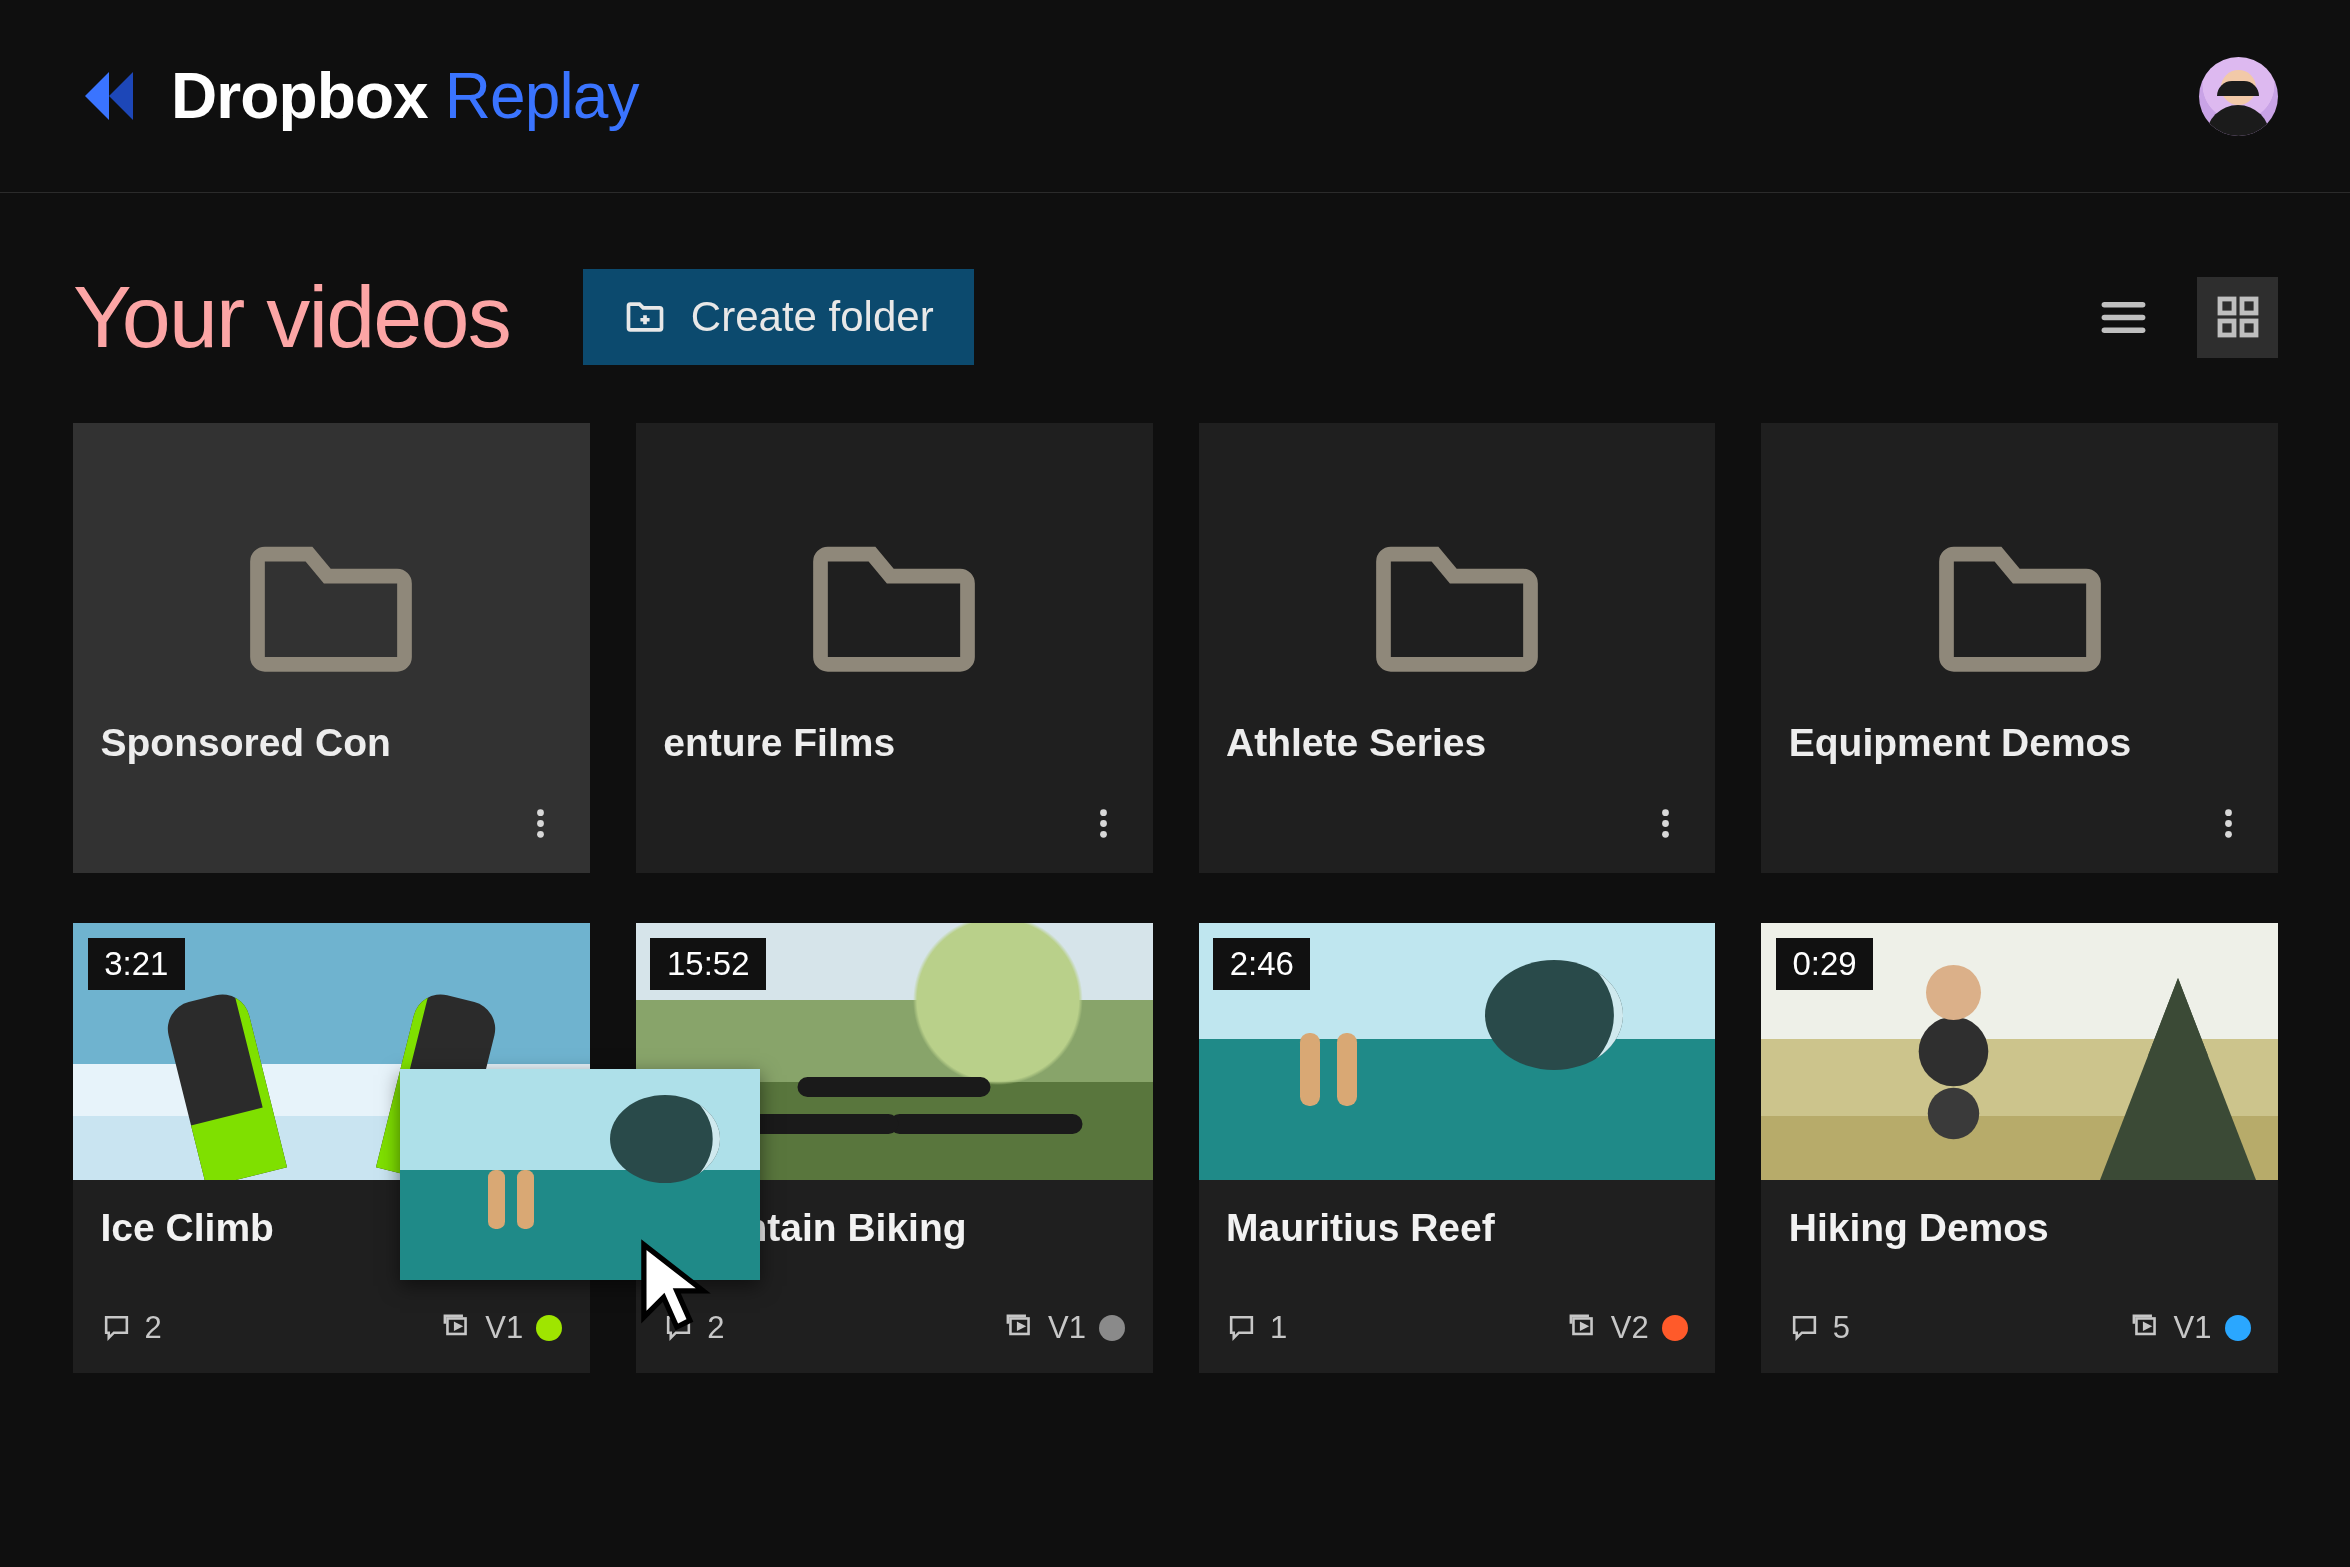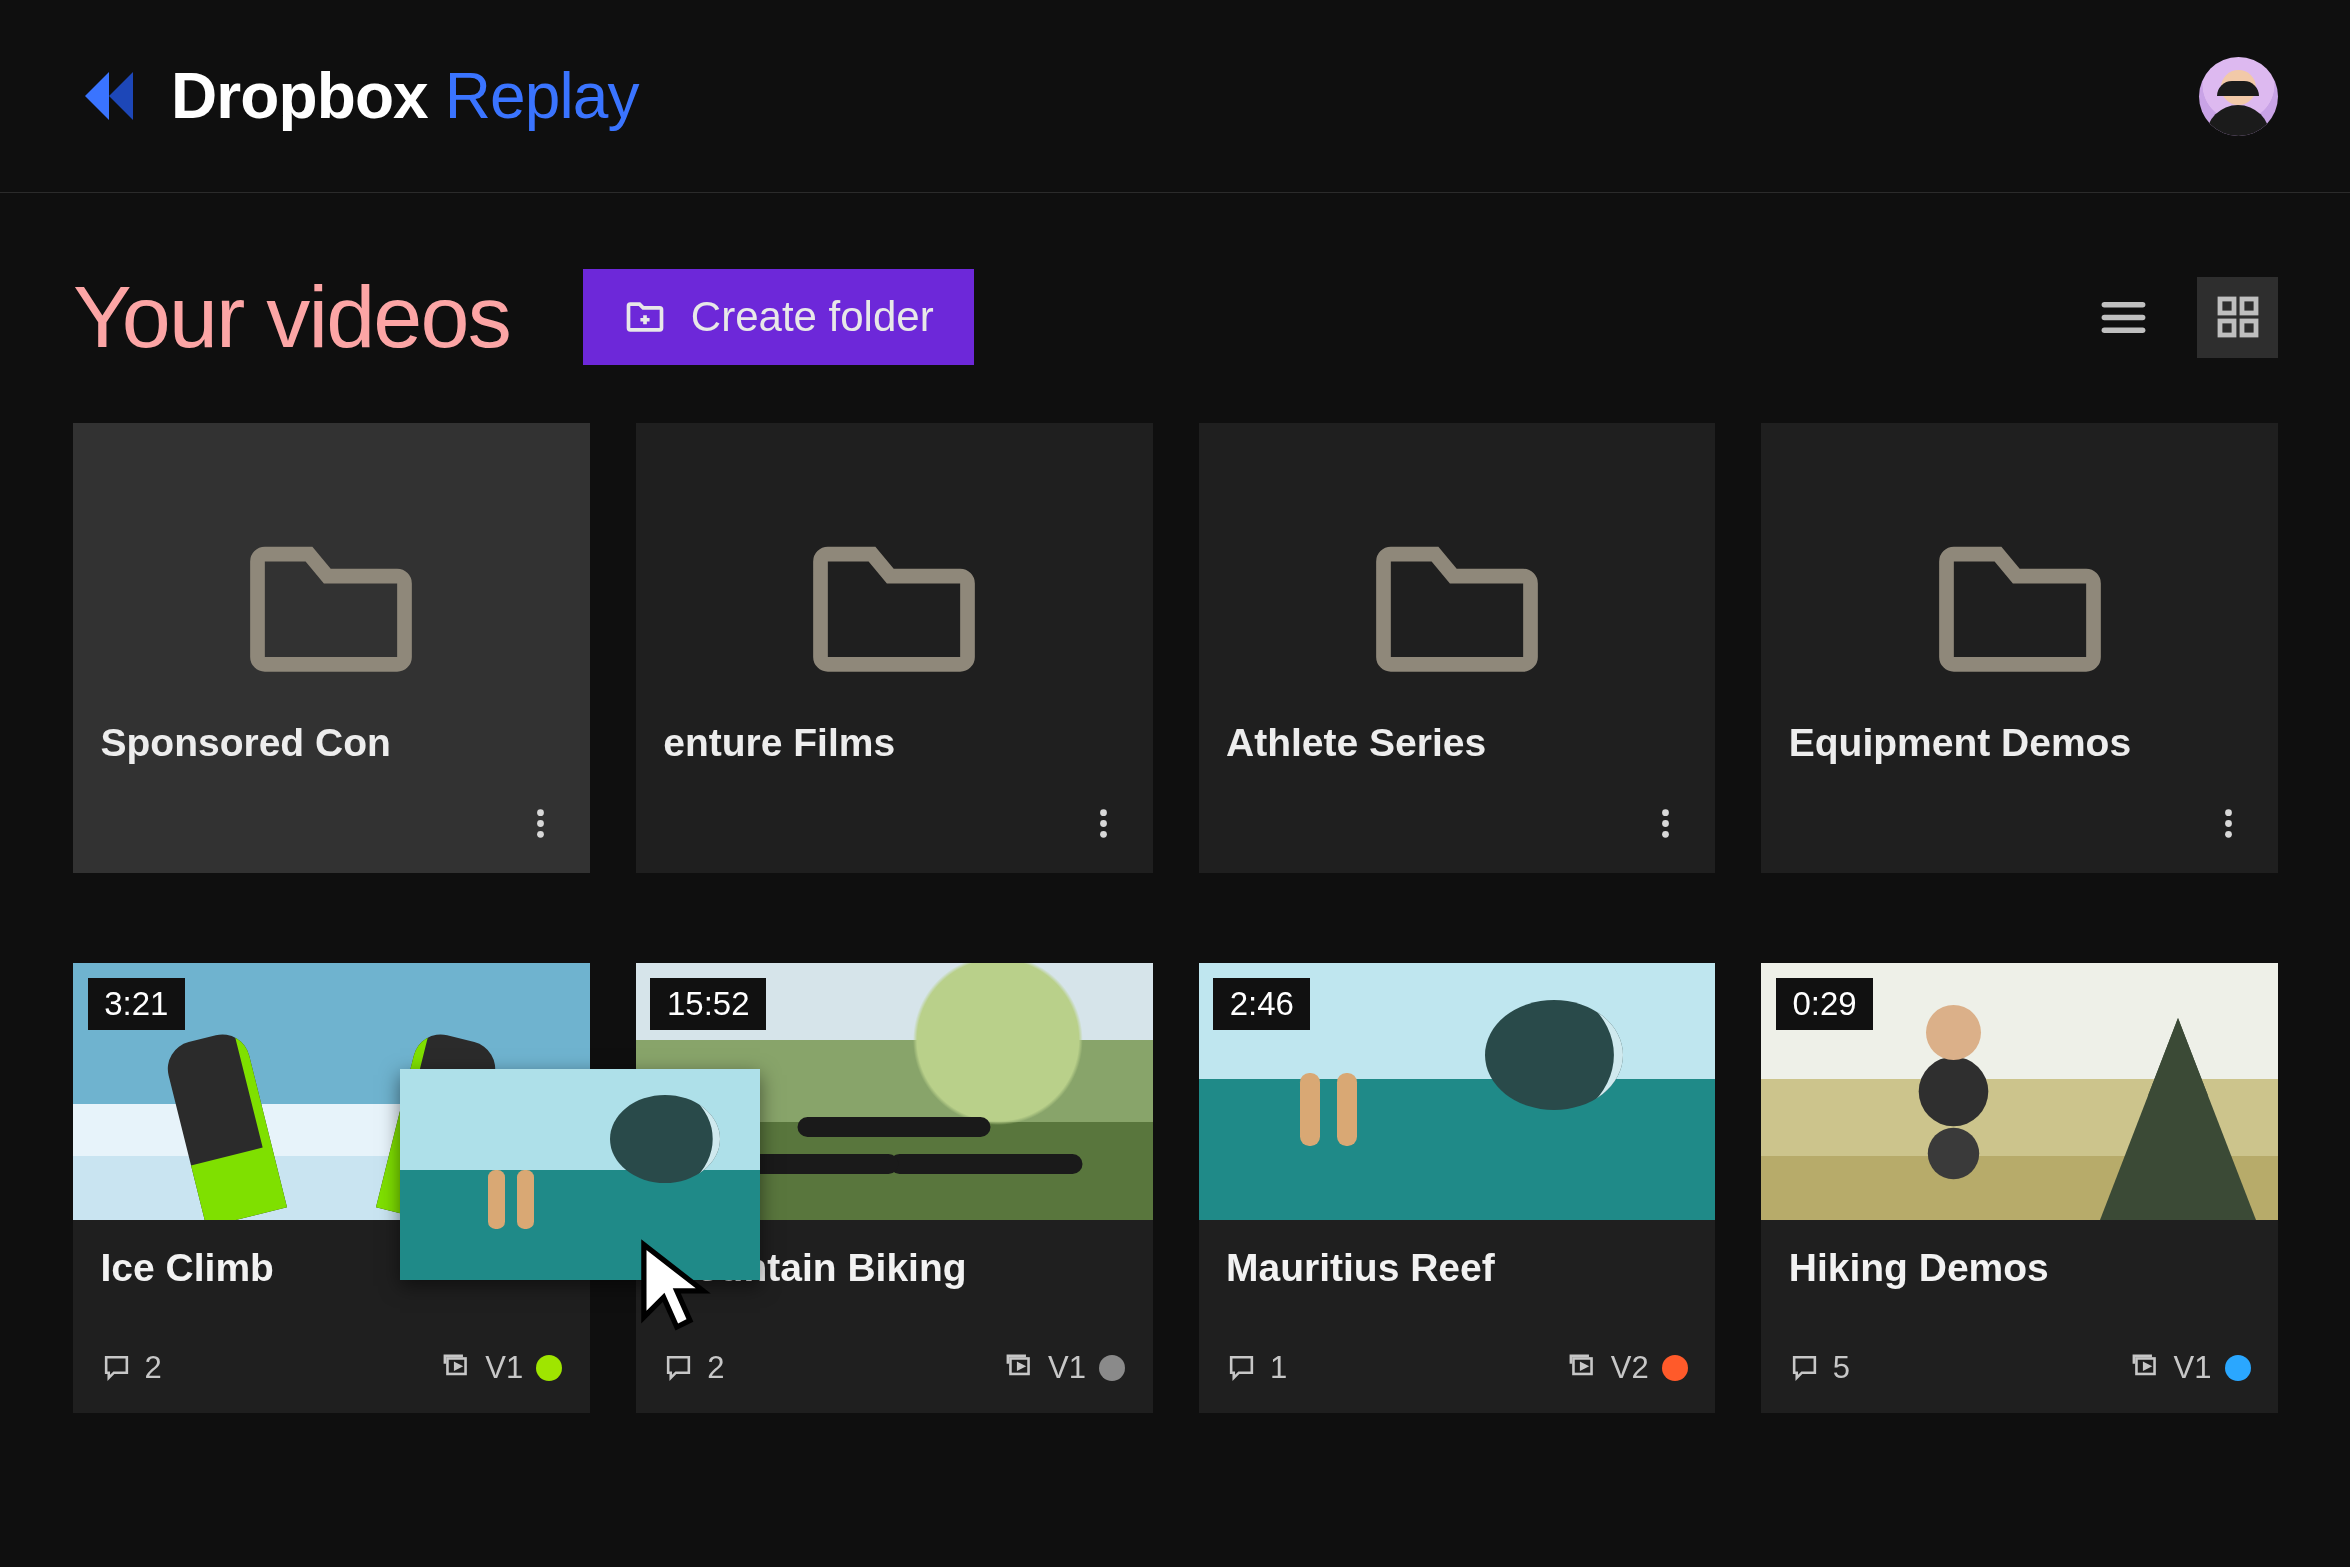--- a/index.html
+++ b/index.html
@@ -59,21 +59,21 @@
     padding: 73px 73px 55px 73px;
     gap: 73px;
   }
   .page-title {
     font-size: 88px;
     font-weight: 400;
     letter-spacing: -1.8px;
     color: #fca5a5;
   }
   .create-folder-btn {
-    background: #6d28d9;
+    background: #0c4a6e;
     border: none;
     color: #e8e8e8;
     display: flex;
     align-items: center;
     gap: 24px;
     padding: 24px 40px;
     font-size: 42px;
     font-weight: 500;
     cursor: pointer;
   }
@@ -126,21 +126,20 @@
   .more-btn {
     position: absolute;
     bottom: 31px; right: 31px;
     background: none; border: none;
     color: #d8d8d8; cursor: pointer;
     width: 37px; height: 37px;
   }
 
   .card {
     height: 450px;
-    margin-top: 40px;
   }
   .thumb {
     height: 257px;
     position: relative;
     overflow: hidden;
   }
   .duration-badge {
     position: absolute;
     top: 14.7px; left: 14.7px;
     background: #111;

